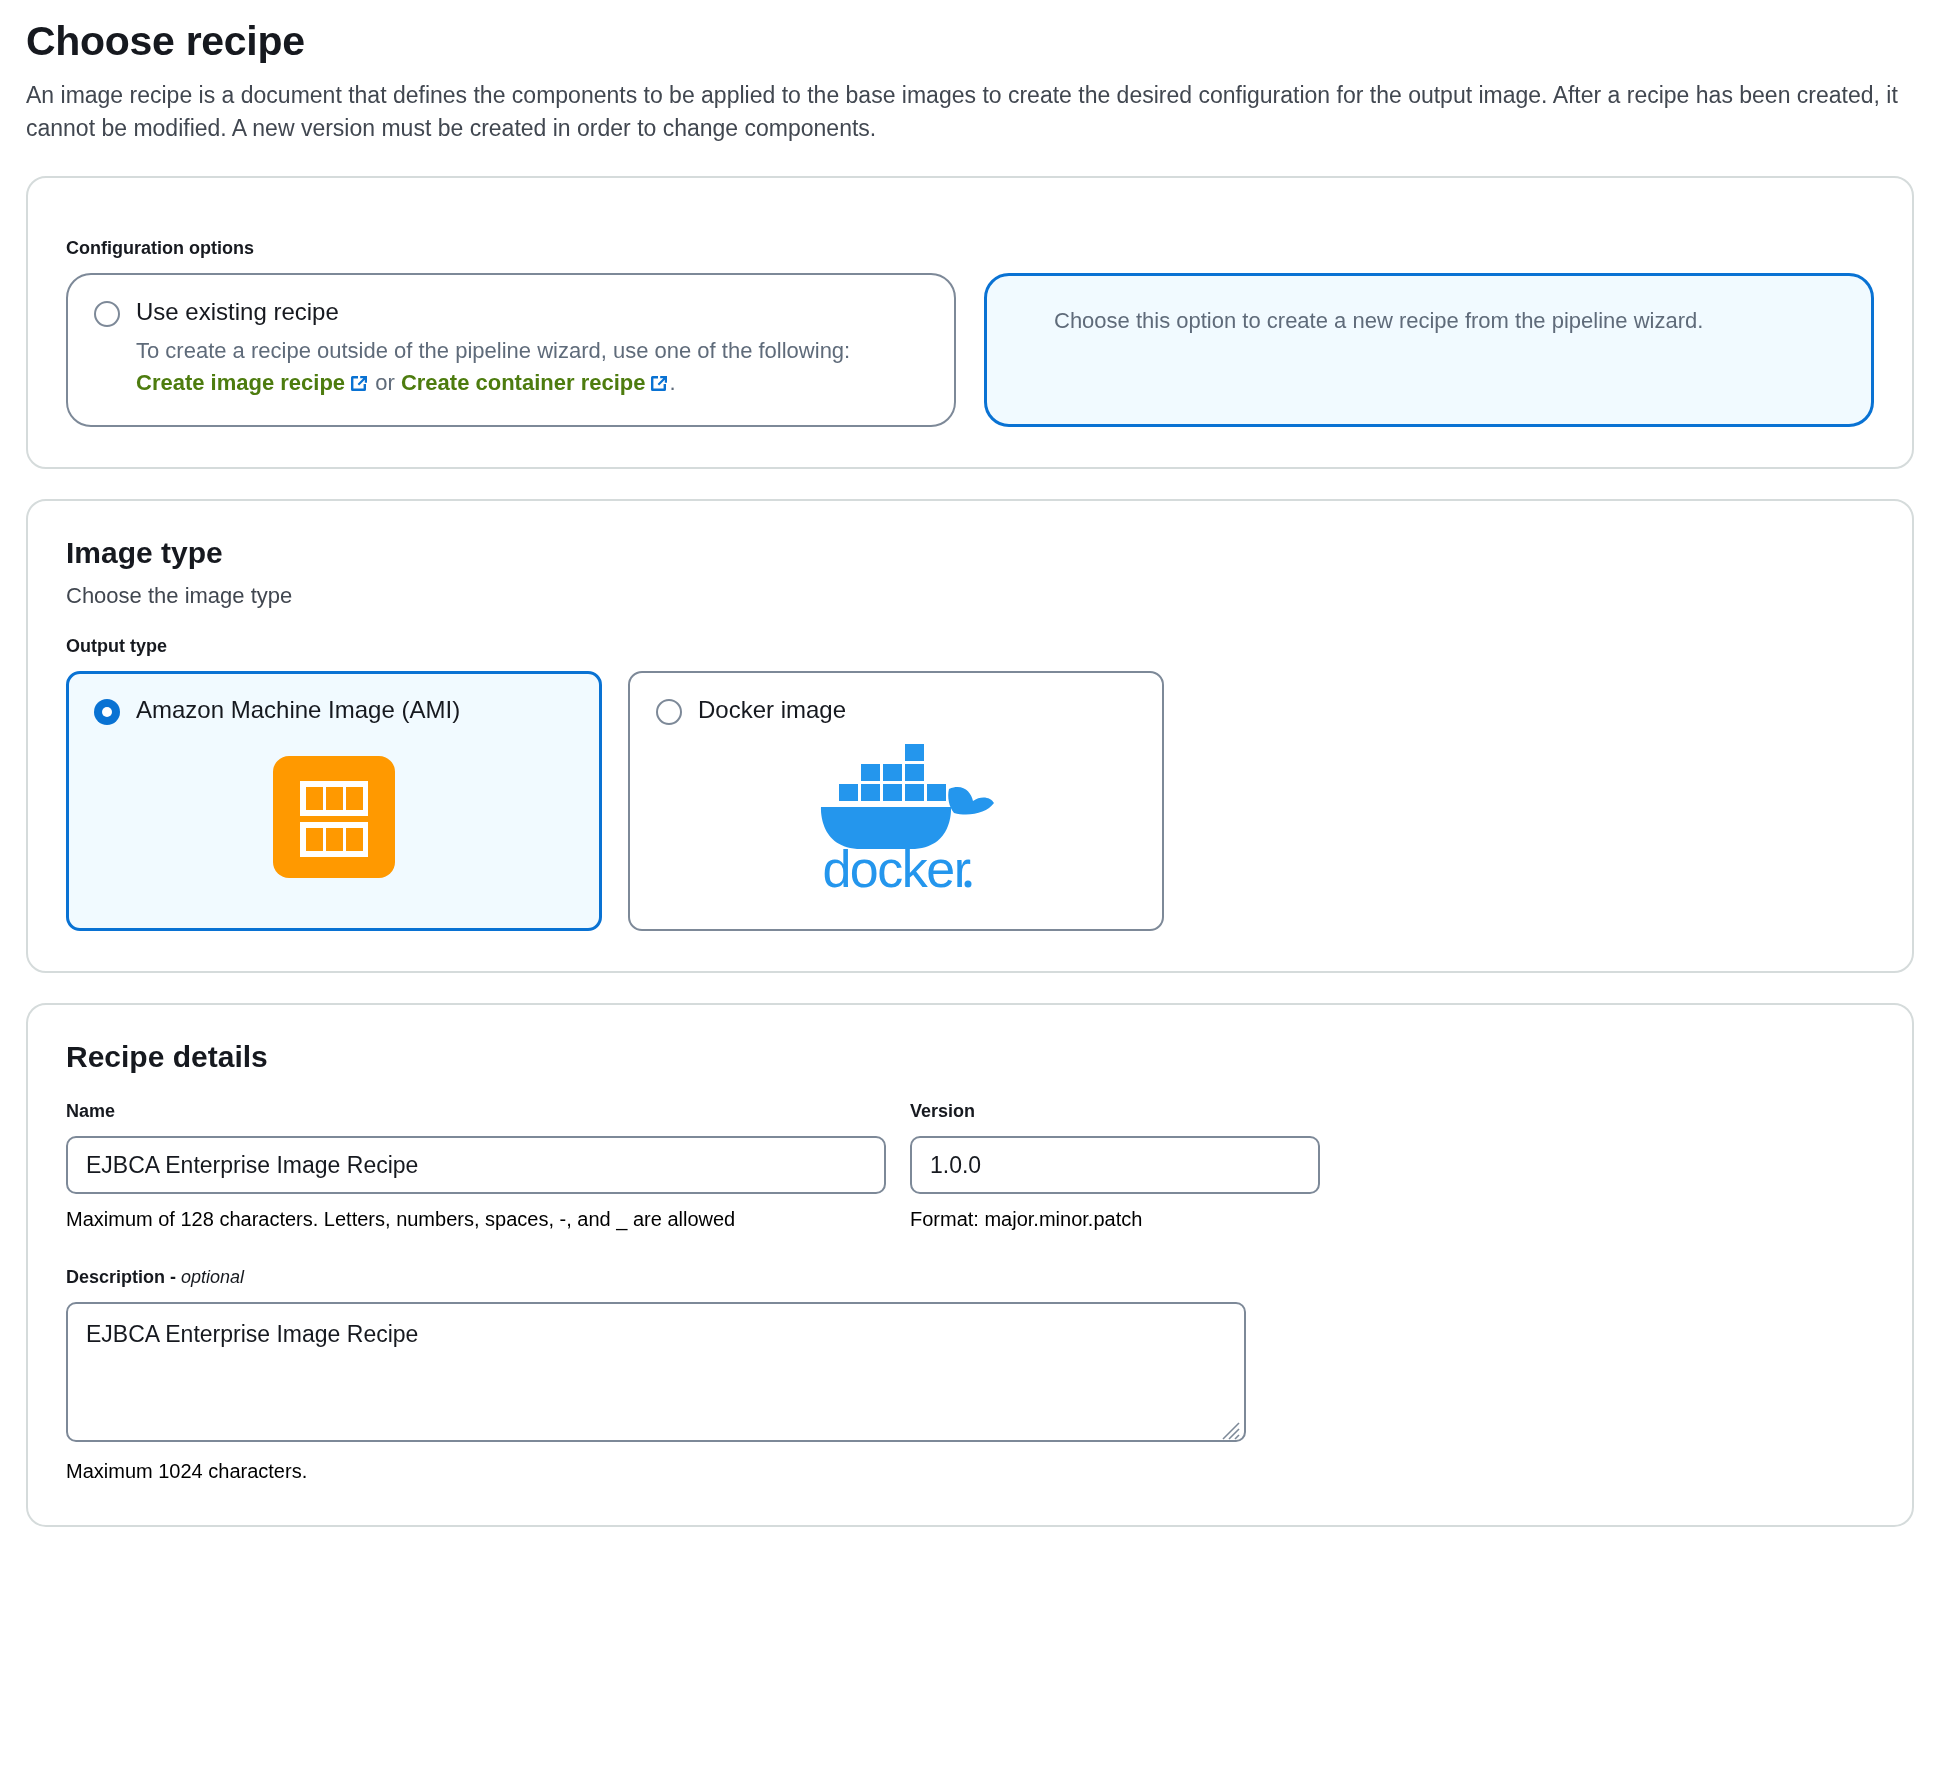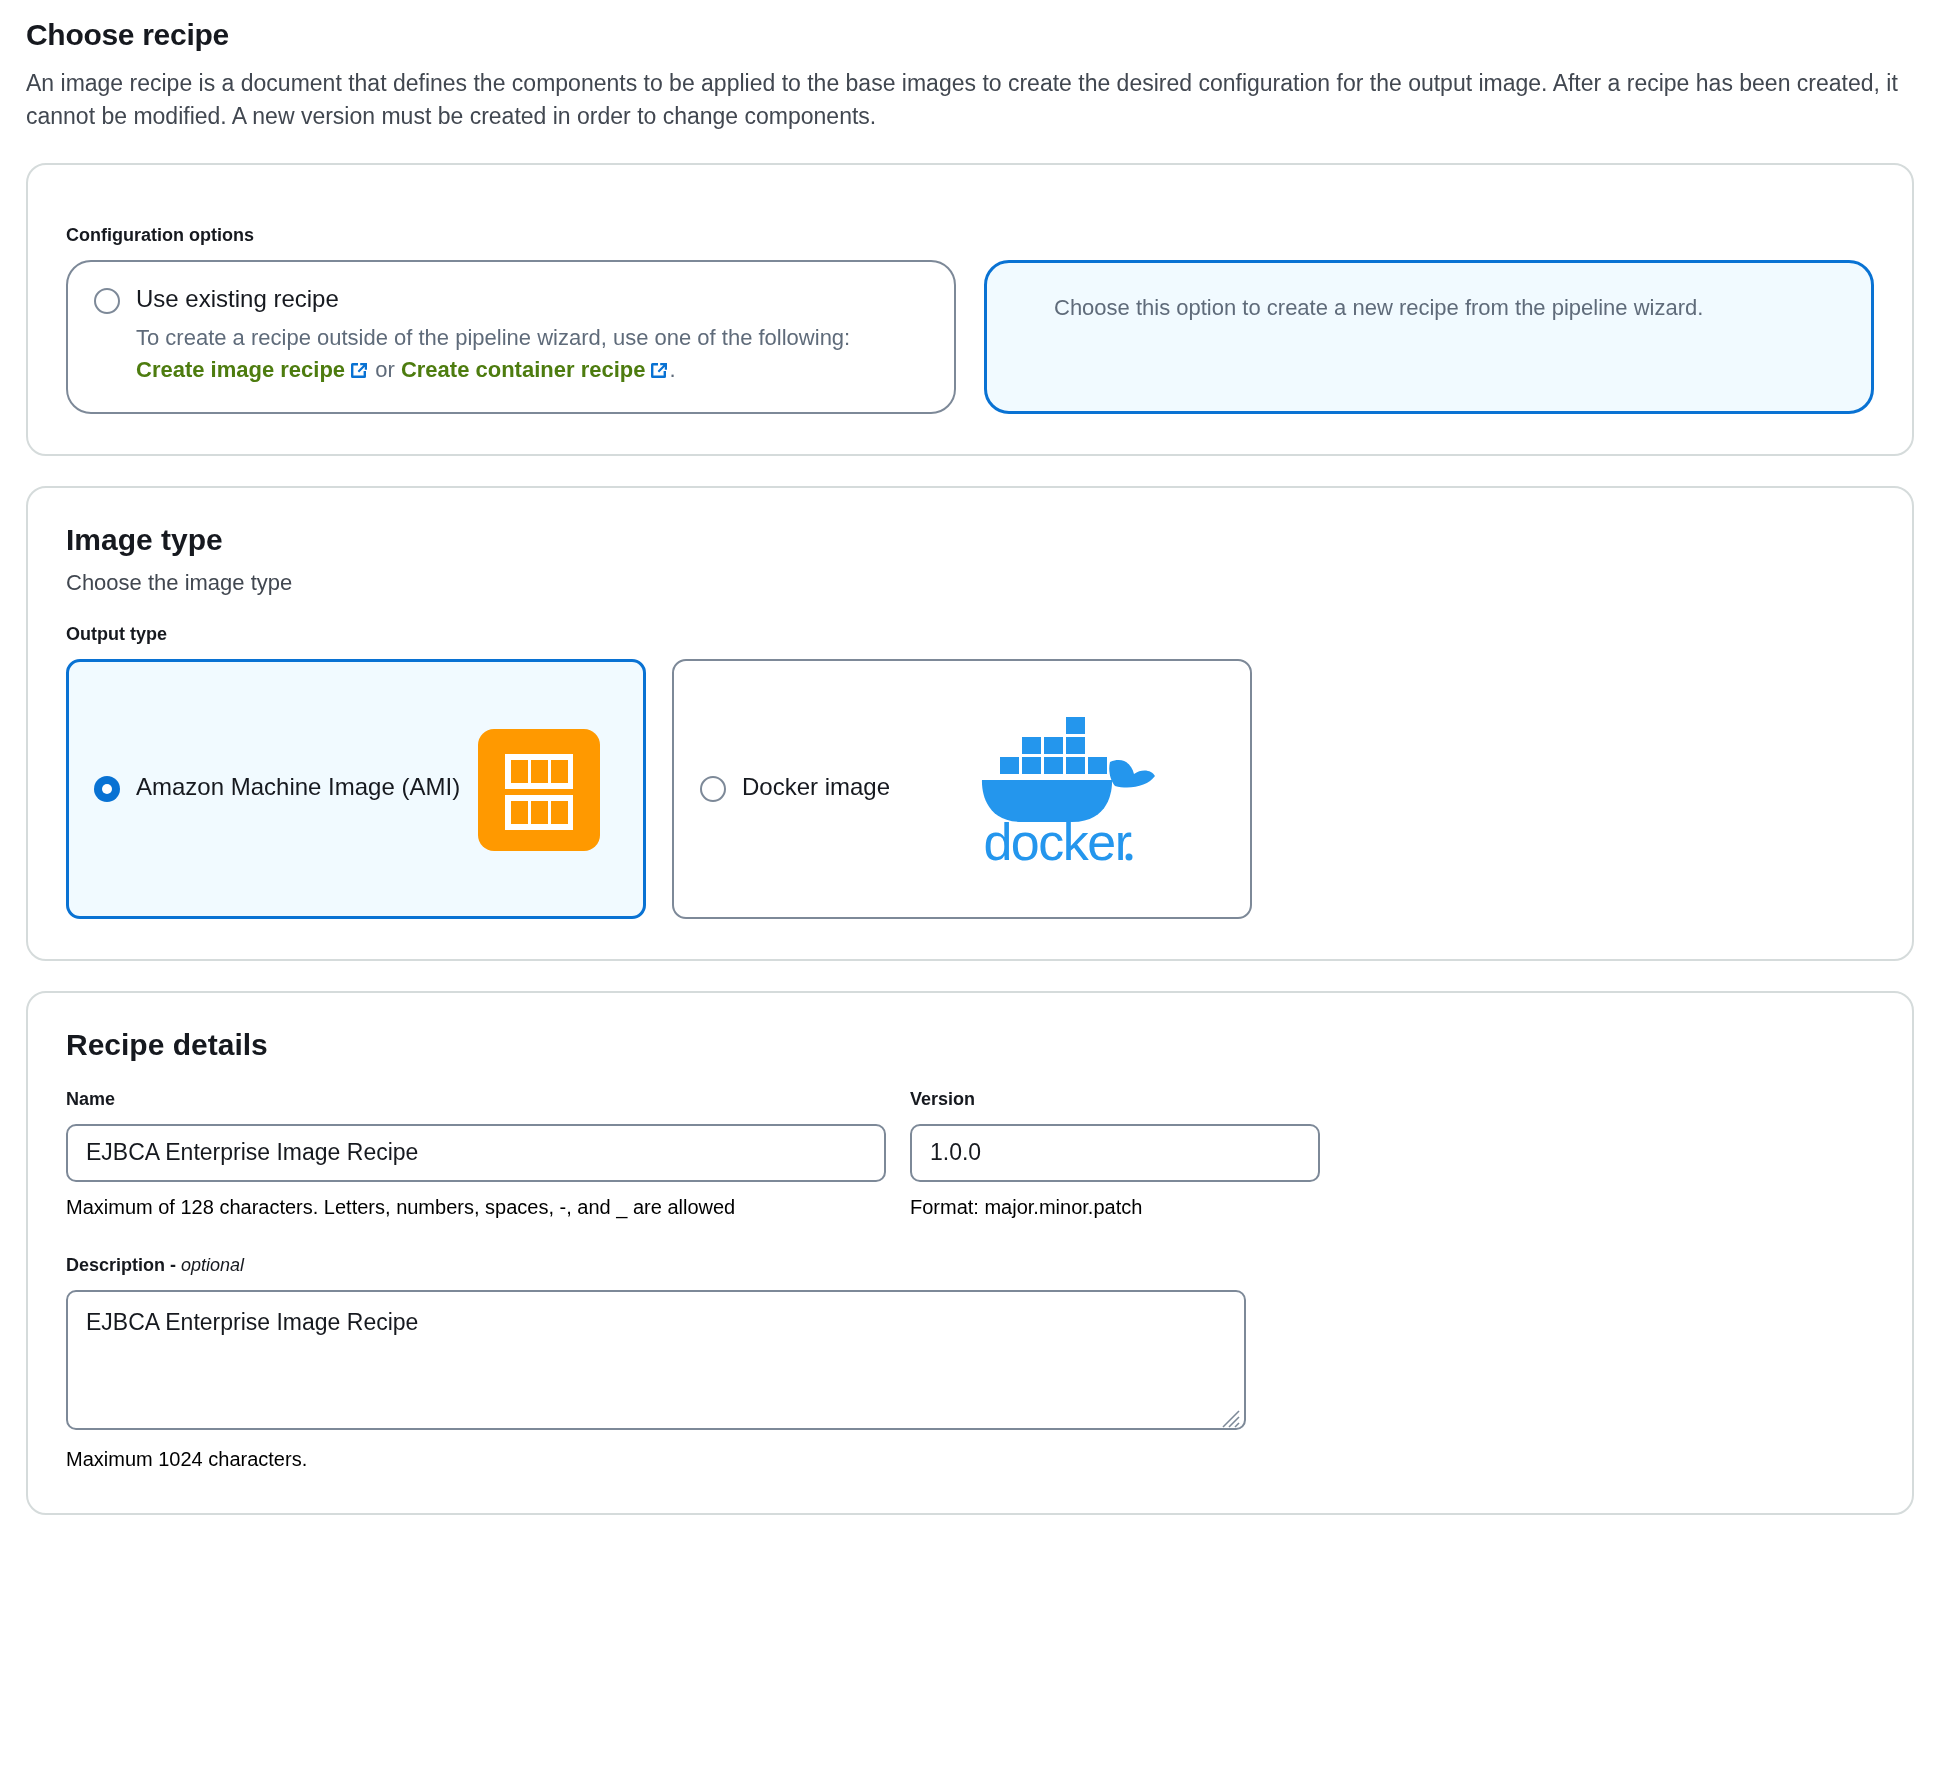--- a/index.html
+++ b/index.html
@@ -8,21 +8,21 @@
     width: 1940px; height: 1770px;
     background: #ffffff;
     font-family: "Liberation Sans", sans-serif;
     color: #16191f;
     -webkit-font-smoothing: antialiased;
   }
   .page { width: 1940px; height: 1770px; position: relative; padding: 0 26px; }
 
   
   .page-title {
-    font-size: 30px;
+    font-size: 41px;
     font-weight: bold;
     letter-spacing: -0.3px;
     color: #16191f;
     margin: 18px 0 0 0;
     line-height: 1.15;
   }
   .page-desc {
     font-size: 23px;
     color: #414750;
     line-height: 1.45;
@@ -120,26 +120,27 @@
   .ext-icon {
     display: inline-block;
     vertical-align: -3px;
     margin-left: 4px;
     width: 20px; height: 20px;
   }
 
   
   .out-row { display: flex; gap: 26px; }
   .out-card {
-    width: 580px;
+    width: 536px;
     border: 2px solid #7d8998;
     border-radius: 14px;
     background: #ffffff;
     padding: 22px 26px 26px 26px;
     display: flex;
+    flex-direction: column;
     min-height: 260px;
   }
   .out-card.selected {
     border: 3px solid #0972d3;
     background: #f1faff;
     padding: 21px 25px 25px 25px;
   }
   .out-head { display: flex; align-items: center; gap: 16px; }
   .out-title { font-size: 24px; color: #16191f; }
   .out-art {

